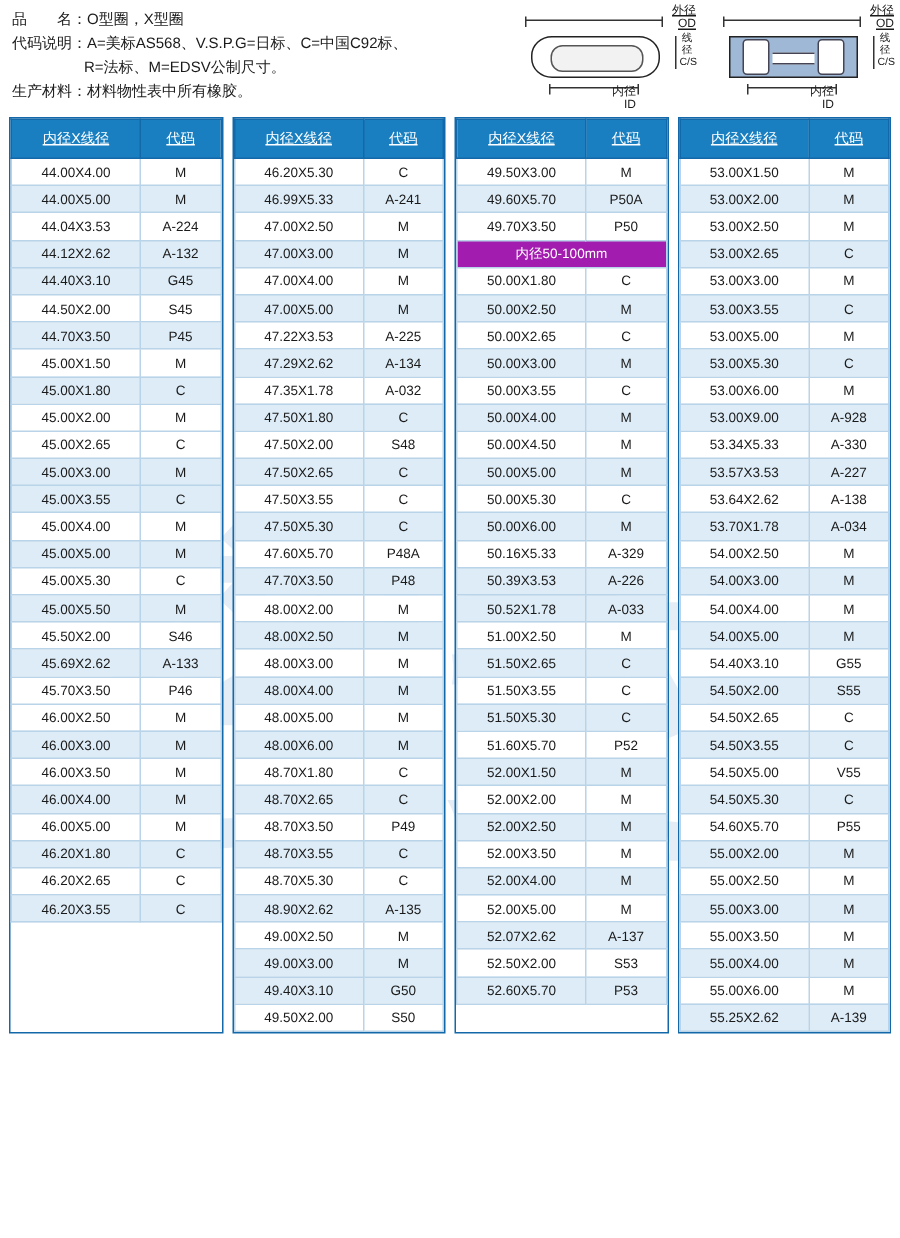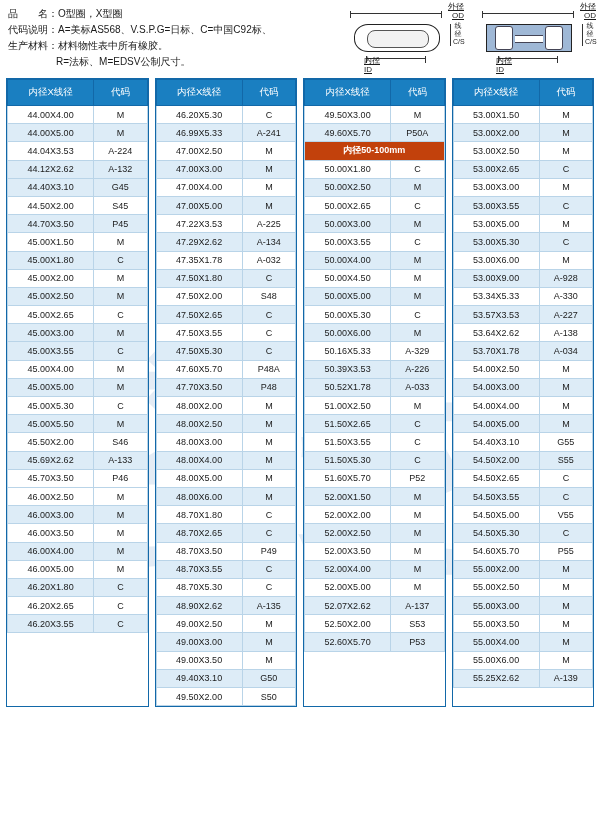--- a/index.html
+++ b/index.html
@@ -115,21 +115,21 @@
     height:1px;
   }
   .dim-id:before,.dim-id:after{
     content:"";position:absolute;top:-3px;width:1px;height:7px;background:#333;
   }
   .dim-id:before{left:0;}
   .dim-id:after{right:0;}
   .lbl-id{
     position:absolute;
     bottom:2px;left:18px;width:60px;
-    text-align:left;font-size:8px;line-height:9px;text-decoration:underline;
+    text-align:right;font-size:8px;line-height:9px;
   }
   .lbl-cs{
     position:absolute;
     right:1px;top:20px;
     font-size:7px;line-height:8px;
     width:10px;text-align:center;
   }
   .cs-bar{
     position:absolute;
     right:13px;top:22px;
@@ -173,48 +173,49 @@
     border-collapse:collapse;
     table-layout:fixed;
   }
   th{
     background:#1a7fc1;
     color:#ffffff;
     font-size:9.5px;
     font-weight:normal;
     padding:6px 0;
     border:1px solid #1268a8;
+    text-decoration:underline;
   }
   th.c1{width:62%;}
   th.c2{width:38%;}
   td{
     height:17.2px;
     text-align:center;
     font-size:9px;
     border:1px solid #b9d4e8;
     padding:0;
     background:#ffffff;
     white-space:nowrap;
   }
   tr.alt td{background:#ddecf7;}
   td.full{
-    background:#c2410c;
+    background:#a21caf;
     color:#ffffff;
-    font-weight:bold;
+    font-weight:normal;
   }
 </style>
 </head>
 <body>
 
 <div class="header">
   <div class="hdr-lines">
     <div class="hdr-line">品　　名：O型圈，X型圈</div>
     <div class="hdr-line">代码说明：A=美标AS568、V.S.P.G=日标、C=中国C92标、</div>
+    <div class="hdr-line indent">R=法标、M=EDSV公制尺寸。</div>
     <div class="hdr-line">生产材料：材料物性表中所有橡胶。</div>
-    <div class="hdr-line indent">R=法标、M=EDSV公制尺寸。</div>
   </div>
 
   <div class="diagrams">
     <div class="diagram">
       <div class="dia-label">外径<br>OD</div>
       <div class="dim-od"></div>
       <div class="dia-body">
         <div class="oring"></div>
       </div>
       <div class="dim-id"></div>
@@ -286,24 +287,20 @@
             <td>M</td>
           </tr>
           <tr class="alt">
             <td>45.00X1.80</td>
             <td>C</td>
           </tr>
           <tr>
             <td>45.00X2.00</td>
             <td>M</td>
           </tr>
-          <tr class="alt">
-            <td>45.00X2.50</td>
-            <td>M</td>
-          </tr>
           <tr>
             <td>45.00X2.65</td>
             <td>C</td>
           </tr>
           <tr class="alt">
             <td>45.00X3.00</td>
             <td>M</td>
           </tr>
           <tr class="alt">
             <td>45.00X3.55</td>
@@ -495,24 +492,20 @@
             <td>A-135</td>
           </tr>
           <tr>
             <td>49.00X2.50</td>
             <td>M</td>
           </tr>
           <tr class="alt">
             <td>49.00X3.00</td>
             <td>M</td>
           </tr>
-          <tr>
-            <td>49.00X3.50</td>
-            <td>M</td>
-          </tr>
           <tr class="alt">
             <td>49.40X3.10</td>
             <td>G50</td>
           </tr>
           <tr>
             <td>49.50X2.00</td>
             <td>S50</td>
           </tr>
         </tbody>
     </table>
@@ -529,20 +522,24 @@
       <tbody>
           <tr>
             <td>49.50X3.00</td>
             <td>M</td>
           </tr>
           <tr class="alt">
             <td>49.60X5.70</td>
             <td>P50A</td>
           </tr>
           <tr>
+            <td>49.70X3.50</td>
+            <td>P50</td>
+          </tr>
+          <tr>
             <td class="full" colspan="2">内径50-100mm</td>
           </tr>
           <tr>
             <td>50.00X1.80</td>
             <td>C</td>
           </tr>
           <tr class="alt">
             <td>50.00X2.50</td>
             <td>M</td>
           </tr>

